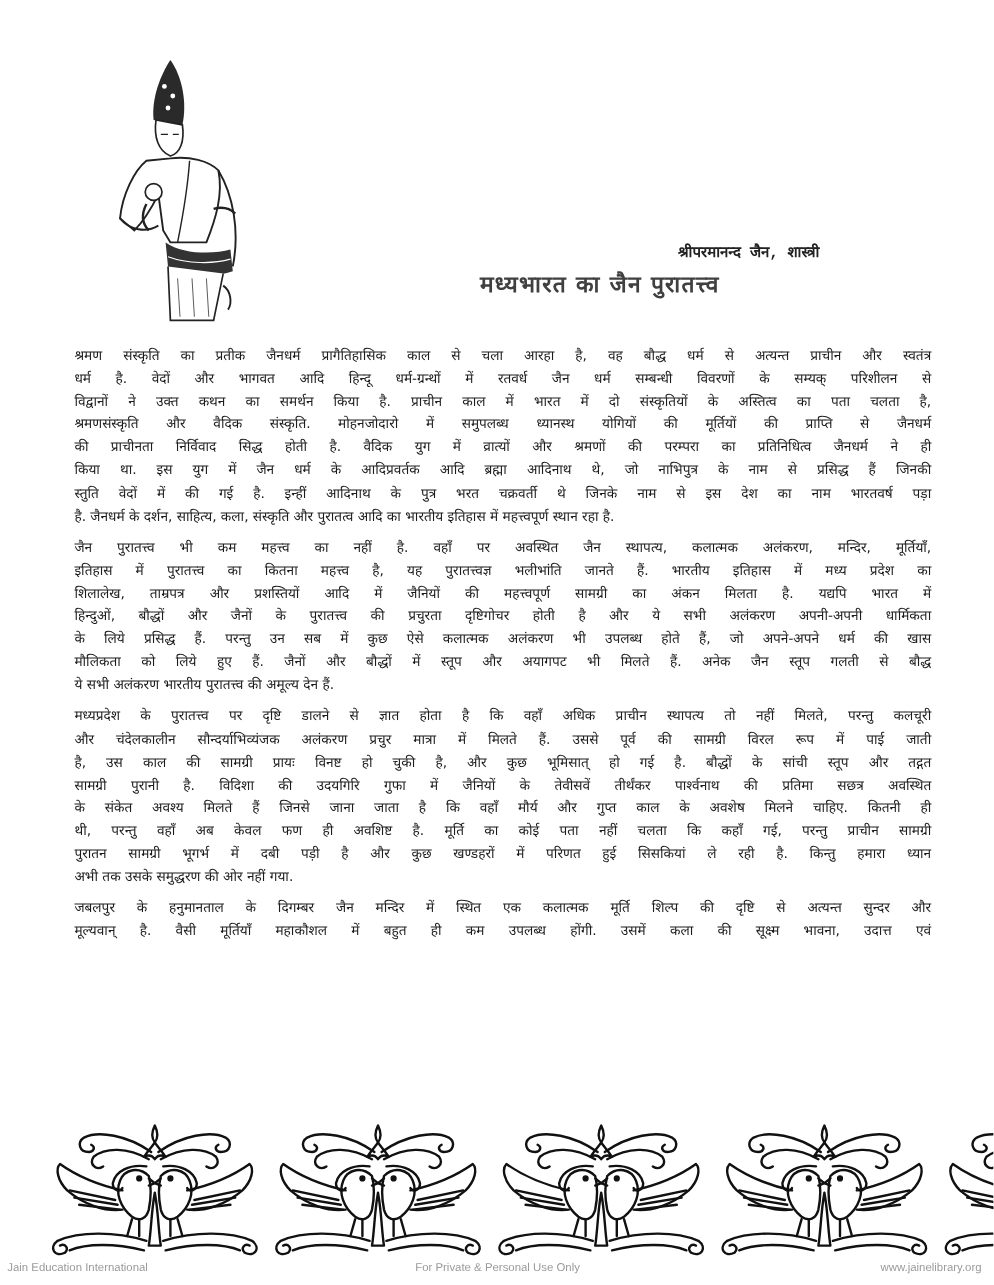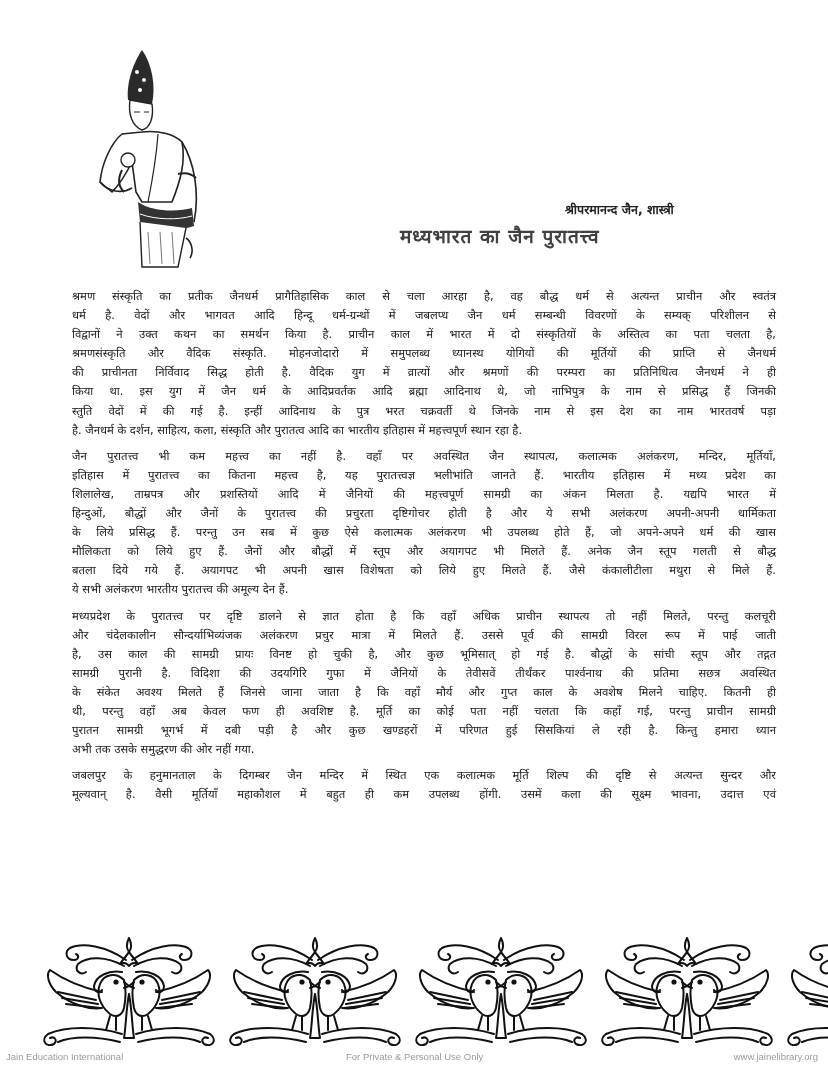--- a/index.html
+++ b/index.html
@@ -5,32 +5,32 @@
   html, body { margin: 0; padding: 0; background: #ffffff; }
   body {
     width: 828px; height: 1071px; position: relative; overflow: hidden;
     font-family: "DejaVu Sans", sans-serif; color: #1a1a1a;
   }
   .illustration {
     position: absolute; left: 82px; top: 42px; width: 140px; height: 230px;
   }
   .author {
     position: absolute; left: 565px; top: 201px;
-    font-size: 12.5px; font-weight: bold; color: #222; white-space: nowrap;
+    font-size: 12.5px; font-weight: bold; color: #222; white-space: nowrap; font-family: Liberation Mono, monospace;
   }
   .title {
     position: absolute; left: 400px; top: 223px;
     font-size: 19px; color: #404040; letter-spacing: 1px; white-space: nowrap; font-weight: bold;
   }
   .body-text {
     position: absolute; left: 56px; top: 287px; width: 720px;
     font-size: 11.4px; line-height: 19.1px; color: #1c1c1c;
   }
   .body-text p {
-    margin: 0 0 7px 16px; text-align: justify;
+    margin: 0 0 7px 6px; text-align: justify;
   }
   .body-text .line { display: block; white-space: nowrap; text-align-last: justify; }
   .border-frieze {
     position: absolute; left: 36px; top: 930px; width: 792px; height: 118px;
     overflow: hidden;
   }
   .footer {
     position: absolute; left: 0; top: 1049px; width: 828px; height: 18px;
     font-family: "Liberation Sans", sans-serif; font-size: 9.5px; color: #9a9a9a;
   }
@@ -71,36 +71,35 @@
     <path d="M76 92 C74 120 70 140 66 160" fill="none" stroke="#222" stroke-width="1.2"></path>
   </svg>
 </div>
 
 <div class="author">श्रीपरमानन्द जैन, शास्त्री</div>
 <div class="title">मध्यभारत का जैन पुरातत्त्व</div>
 
 <div class="body-text">
   <p>
     <span class="line">श्रमण संस्कृति का प्रतीक जैनधर्म  प्रागैतिहासिक काल से चला आरहा है, वह बौद्ध धर्म से अत्यन्त प्राचीन और स्वतंत्र</span>
-    <span class="line">धर्म है. वेदों और  भागवत आदि हिन्दू धर्म-ग्रन्थों  में जबलप्ध जैन धर्म  सम्बन्धी विवरणों  के सम्यक्  परिशीलन से</span>
+    <span class="line">धर्म है. वेदों और  भागवत आदि हिन्दू धर्म-ग्रन्थों  में रतवर्ध जैन धर्म  सम्बन्धी विवरणों  के सम्यक्  परिशीलन से</span>
     <span class="line">विद्वानों ने उक्त कथन का  समर्थन किया है. प्राचीन  काल में भारत में दो संस्कृतियों के अस्तित्व का पता चलता है,</span>
     <span class="line">श्रमणसंस्कृति  और वैदिक संस्कृति.  मोहनजोदारो में समुपलब्ध ध्यानस्थ योगियों की मूर्तियों  की प्राप्ति से जैनधर्म</span>
     <span class="line">की प्राचीनता निर्विवाद  सिद्ध होती है. वैदिक युग में व्रात्यों और श्रमणों  की परम्परा का प्रतिनिधित्व जैनधर्म ने ही</span>
     <span class="line">किया था. इस युग में जैन धर्म के आदिप्रवर्तक  आदि ब्रह्मा आदिनाथ थे,  जो नाभिपुत्र के नाम से प्रसिद्ध हैं  जिनकी</span>
     <span class="line">स्तुति वेदों में  की गई है.  इन्हीं आदिनाथ के  पुत्र भरत चक्रवर्ती थे जिनके नाम से  इस देश का नाम भारतवर्ष पड़ा</span>
     <span class="line" style="text-align-last:left">है. जैनधर्म के दर्शन, साहित्य, कला, संस्कृति और पुरातत्व आदि का भारतीय इतिहास में महत्त्वपूर्ण स्थान रहा है.</span>
   </p>
   <p>
     <span class="line">जैन पुरातत्त्व  भी कम  महत्त्व का नहीं है.  वहाँ पर अवस्थित  जैन स्थापत्य,  कलात्मक  अलंकरण, मन्दिर, मूर्तियाँ,</span>
     <span class="line">इतिहास में पुरातत्त्व का कितना  महत्त्व है, यह पुरातत्त्वज्ञ भलीभांति जानते हैं. भारतीय इतिहास  में मध्य प्रदेश  का</span>
     <span class="line">शिलालेख,  ताम्रपत्र और प्रशस्तियों आदि में  जैनियों की  महत्त्वपूर्ण सामग्री  का अंकन मिलता है.  यद्यपि भारत में</span>
     <span class="line">हिन्दुओं, बौद्धों और जैनों के  पुरातत्त्व की प्रचुरता दृष्टिगोचर होती है और ये सभी अलंकरण अपनी-अपनी धार्मिकता</span>
     <span class="line">के लिये प्रसिद्ध हैं. परन्तु  उन सब में कुछ ऐसे कलात्मक  अलंकरण भी उपलब्ध होते हैं, जो अपने-अपने धर्म की खास</span>
     <span class="line">मौलिकता  को लिये हुए हैं.  जैनों और बौद्धों  में स्तूप और  अयागपट भी मिलते  हैं. अनेक जैन स्तूप गलती  से बौद्ध</span>
-    <span class="line">बतला दिये गये  हैं. अयागपट भी अपनी  खास विशेषता को लिये हुए मिलते हैं. जैसे कंकालीटीला  मथुरा से मिले हैं.</span>
     <span class="line" style="text-align-last:left">ये सभी अलंकरण भारतीय पुरातत्त्व की अमूल्य देन हैं.</span>
   </p>
   <p>
     <span class="line">मध्यप्रदेश के पुरातत्त्व पर दृष्टि डालने से ज्ञात होता है कि वहाँ अधिक प्राचीन स्थापत्य तो नहीं मिलते, परन्तु कलचूरी</span>
     <span class="line">और चंदेलकालीन सौन्दर्याभिव्यंजक अलंकरण प्रचुर मात्रा में मिलते हैं. उससे पूर्व की सामग्री विरल रूप में पाई जाती</span>
     <span class="line">है, उस काल की  सामग्री प्रायः विनष्ट हो चुकी है,  और कुछ  भूमिसात् हो गई है. बौद्धों के सांची स्तूप और तद्गत</span>
     <span class="line">सामग्री पुरानी है. विदिशा की उदयगिरि गुफा में जैनियों के  तेवीसवें तीर्थंकर  पार्श्वनाथ  की प्रतिमा सछत्र अवस्थित</span>
     <span class="line">के संकेत अवश्य मिलते हैं जिनसे  जाना जाता है कि वहाँ मौर्य और गुप्त काल के  अवशेष मिलने चाहिए. कितनी ही</span>
     <span class="line">थी, परन्तु वहाँ  अब केवल फण ही अवशिष्ट है. मूर्ति का  कोई पता नहीं चलता कि कहाँ  गई, परन्तु प्राचीन सामग्री</span>
     <span class="line">पुरातन सामग्री भूगर्भ  में दबी पड़ी है और कुछ खण्डहरों  में परिणत हुई सिसकियां  ले रही है. किन्तु हमारा ध्यान</span>

